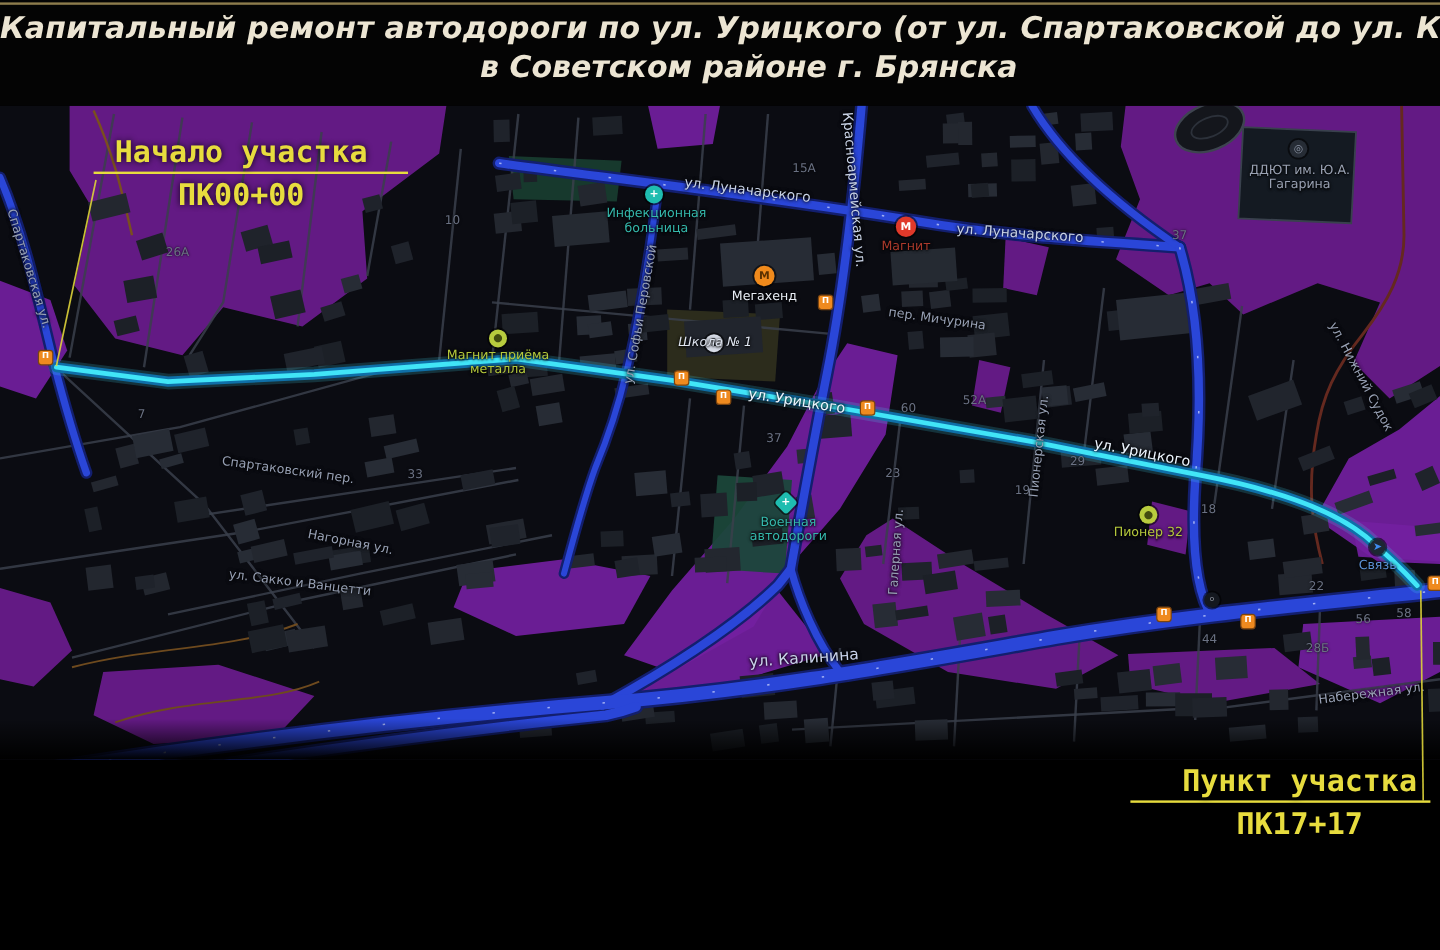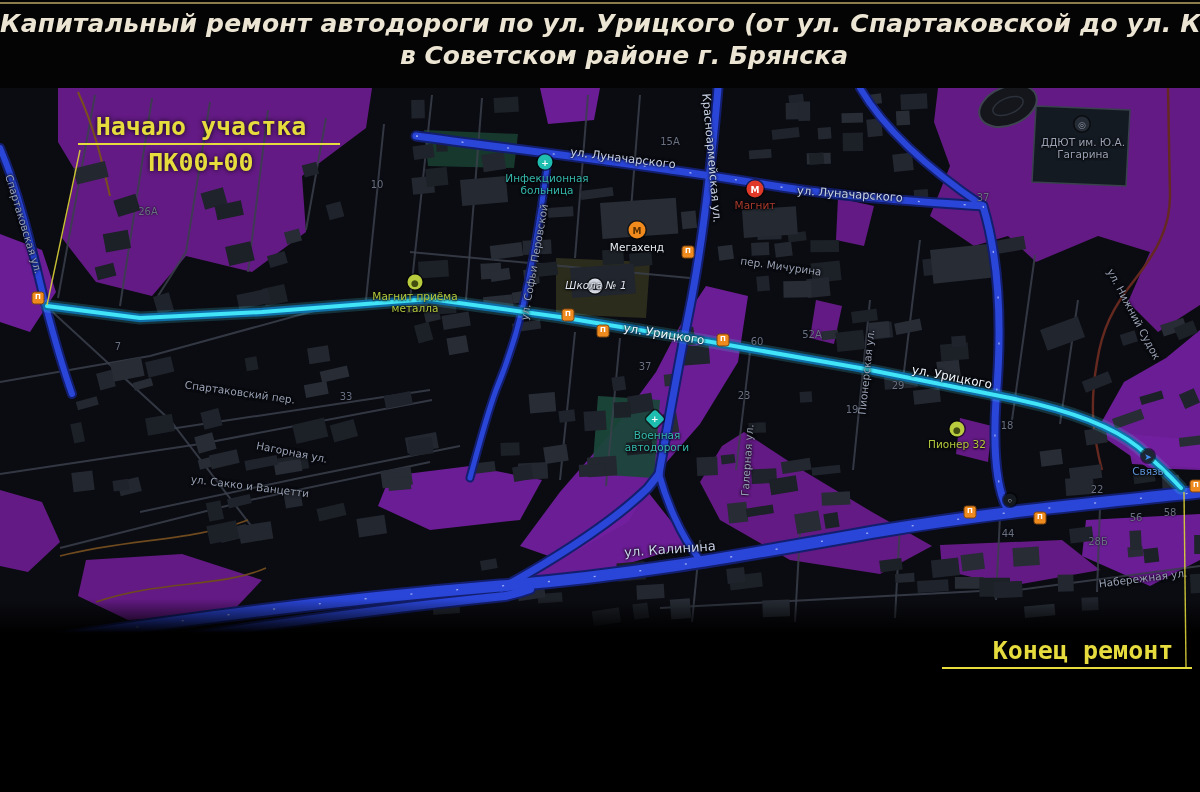--- a/index.html
+++ b/index.html
@@ -455,15 +455,16 @@
   <line x1="1184" y1="492" x2="1186" y2="667" stroke="#ded43a" stroke-width="1.4" opacity="0.9"></line>
 </svg>
 
 <div class="anno" id="anno-start">
   <div class="lbl">Начало участка</div>
   <div class="anno-rule"></div>
   <div class="sta">ПК00+00</div>
 </div>
 
 <div class="anno" id="anno-end">
-  <div class="lbl">Конец ремонт</div>
+  <div class="lbl">Пункт участка</div>
   <div class="anno-rule"></div>
+  <div class="sta">ПК17+17</div>
 </div>
 
 </body></html>

